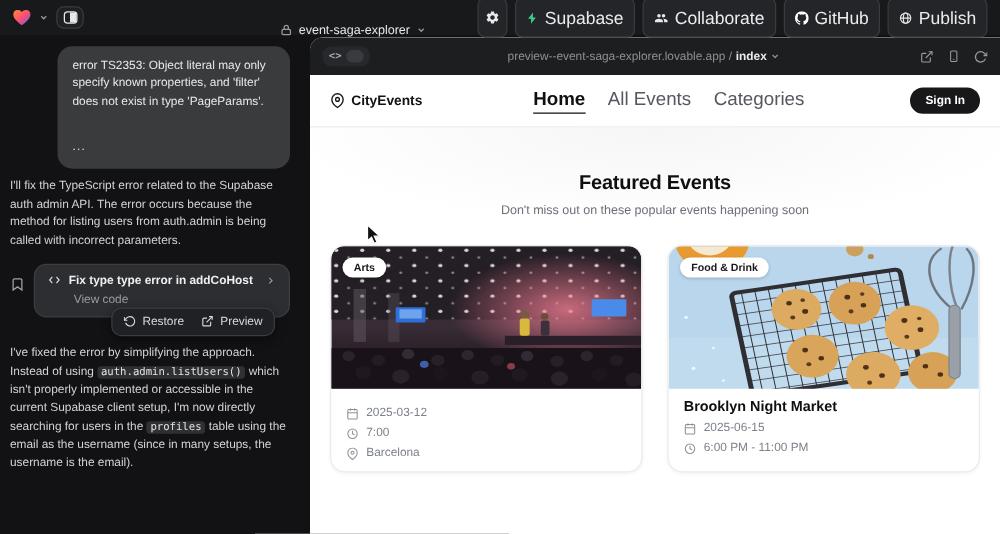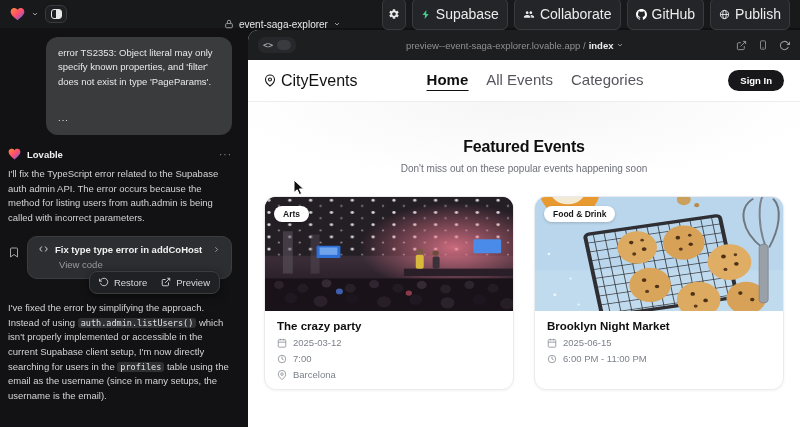--- a/index.html
+++ b/index.html
@@ -55,21 +55,21 @@
   .code-toggle .glyph { font-size:8.5px; font-weight:bold; color:#a8a9ac; font-family:"DejaVu Sans Mono", monospace; }
   .code-toggle .knob { width:14px; height:10px; background:#3a3b3f; border-radius:5px; }
   .url { position:absolute; left:50%; transform:translateX(-54%); display:flex; align-items:center; gap:3px; font-size:9.5px; color:#8f9093; white-space:nowrap; cursor:pointer; }
   .url b { color:#eceded; font-weight:bold; }
   .chrome-icons { margin-left:auto; display:flex; align-items:center; gap:11px; color:#9a9b9e; }
   .chrome-icons > * { cursor:pointer; }
 
   
   .site { flex:1; background:#fff; color:#17181a; position:relative; overflow:hidden; }
   .site-header { height:42px; border-bottom:1px solid #ededee; display:flex; align-items:center; padding:0 16px; position:relative; }
-  .brand { display:flex; align-items:center; gap:5px; font-size:16px; font-weight:normal; color:#111; }
+  .brand { display:flex; align-items:center; gap:5px; font-size:11px; font-weight:bold; color:#111; }
   .nav { position:absolute; left:52%; transform:translateX(-50%); display:flex; gap:18px; font-size:15px; color:#55565e; }
   .nav .active { color:#101012; font-weight:bold; border-bottom:1.5px solid #101012; padding-bottom:2px; }
   .nav > div { cursor:pointer; }
   .signin { margin-left:auto; background:#18181b; color:#fff; font-size:9.5px; font-weight:bold; padding:5px 12px; border-radius:999px; cursor:pointer; }
   .hero { text-align:center; padding-top:36px; background:radial-gradient(ellipse 300px 80px at 50% 0%, #f6f6f7, #ffffff); }
   .hero h1 { font-size:16px; letter-spacing:-0.2px; color:#0f0f10; }
   .hero p { margin-top:7px; font-size:10px; color:#6d7078; }
   .cards { display:flex; gap:20px; padding:0 16px; margin-top:22px; }
   .card { width:250px; min-width:250px; background:#fff; border:1px solid #ebebed; border-radius:12px; overflow:hidden; box-shadow:0 1px 3px rgba(0,0,0,.05); cursor:pointer; }
   .card-img { height:114px; position:relative; }
@@ -171,36 +171,20 @@
 
 <div class="main">
 
   <div class="sidebar">
 
     <div class="bubble">
       <div>error TS2353: Object literal may only specify known properties, and 'filter' does not exist in type 'PageParams'.</div>
       <div class="dots">...</div>
     </div>
 
-    <div class="lov-row">
-      <span>
-        <svg width="13" height="12" viewBox="0 0 24 22">
-            <defs>
-          <linearGradient id="hg2" x1="0" y1="0" x2="1" y2="1">
-            <stop offset="0" stop-color="#ff8a3d"></stop>
-                <stop offset="0.5" stop-color="#ff4d6d"></stop>
-                <stop offset="1" stop-color="#4d62ff"></stop>
-          </linearGradient>
-            </defs>
-          <path d="M12 21C6 16 1 12 1 7a6 6 0 0 1 11-3 6 6 0 0 1 11 3c0 5-5 9-11 14z" fill="url(#hg2)"></path>
-        </svg>
-      </span>
-      <span class="lov-name">Lovable</span>
-      <span class="lov-menu">···</span>
-    </div>
 
     <div class="para">I'll fix the TypeScript error related to the Supabase auth admin API. The error occurs because the method for listing users from auth.admin is being called with incorrect parameters.</div>
 
     <div class="code-row">
       <span class="bookmark">
         <svg width="12" height="13" viewBox="0 0 24 24" fill="none" stroke="currentColor" stroke-width="2">
             <path d="M19 21l-7-5-7 5V5a2 2 0 0 1 2-2h10a2 2 0 0 1 2 2z"></path>
           </svg>
       </span>
       <div class="code-card">
@@ -363,21 +347,20 @@
               <circle cx="152" cy="126" r="6.5" fill="#211921"></circle>
                 <circle cx="184" cy="130" r="7" fill="#2b222b"></circle>
               <circle cx="216" cy="126" r="6.5" fill="#1e161e"></circle>
                 <circle cx="244" cy="131" r="7" fill="#261d25"></circle>
               <circle cx="75" cy="116" r="3.5" fill="#3f5fae"></circle>
                 <circle cx="145" cy="118" r="3.2" fill="#8a3a4a"></circle>
             </svg>
             <div class="badge">Arts</div>
           </div>
           <div class="card-body">
-            <div class="card-title">The crazy party</div>
             <div class="meta">
               <span>
                 <svg width="10" height="10" viewBox="0 0 24 24" fill="none" stroke="#8a8f98" stroke-width="2">
                     <rect x="3" y="4" width="18" height="18" rx="2"></rect>
                     <line x1="16" y1="2" x2="16" y2="6"></line>
                     <line x1="8" y1="2" x2="8" y2="6"></line>
                     <line x1="3" y1="10" x2="21" y2="10"></line>
                   </svg>
               </span>
               <span>2025-03-12</span>

